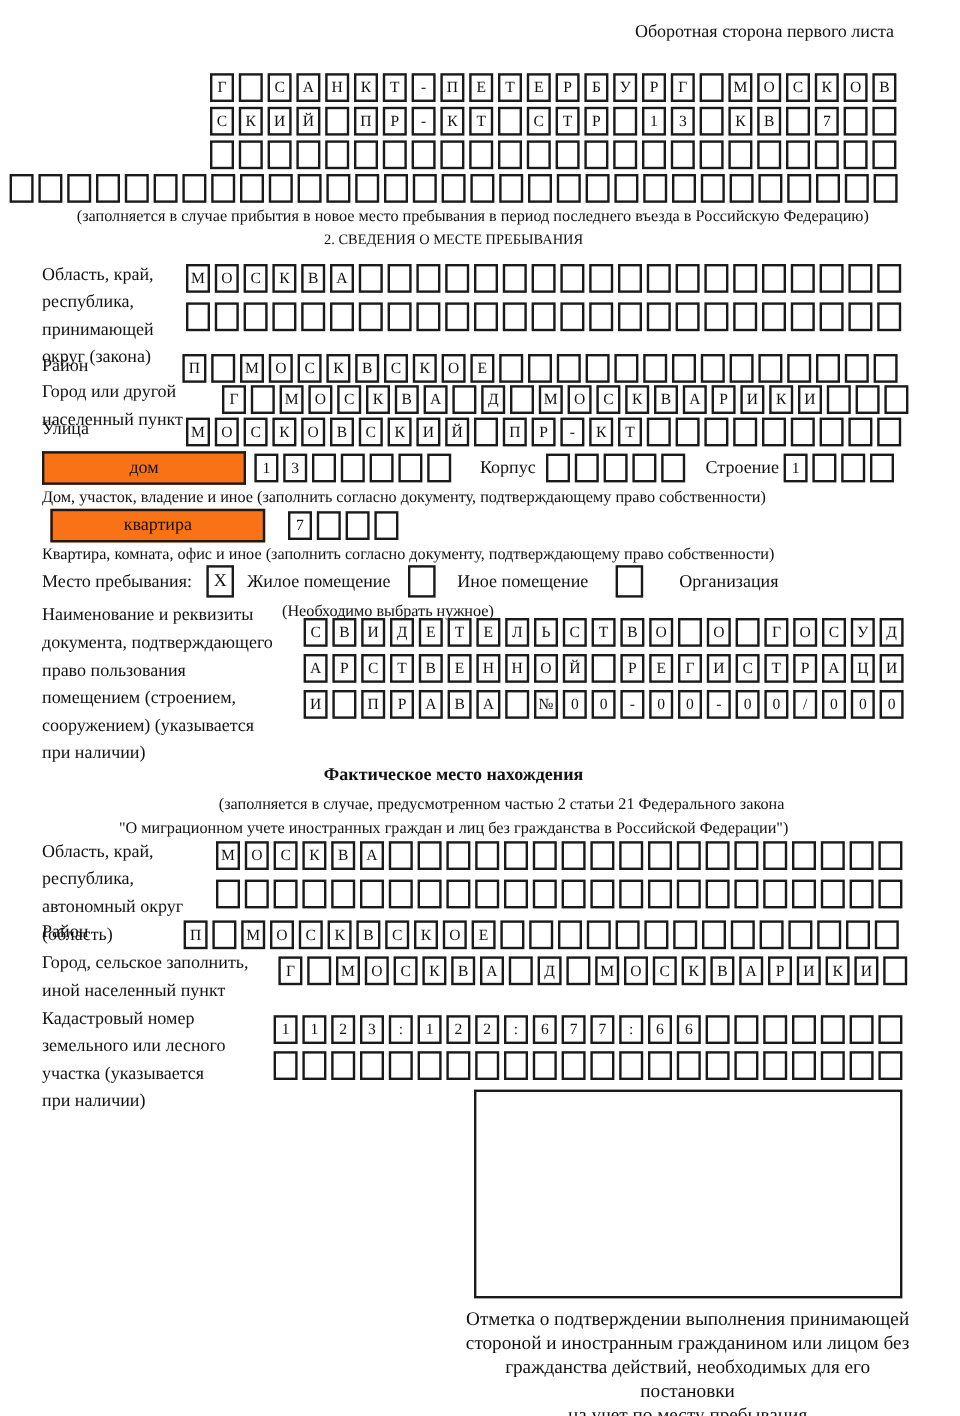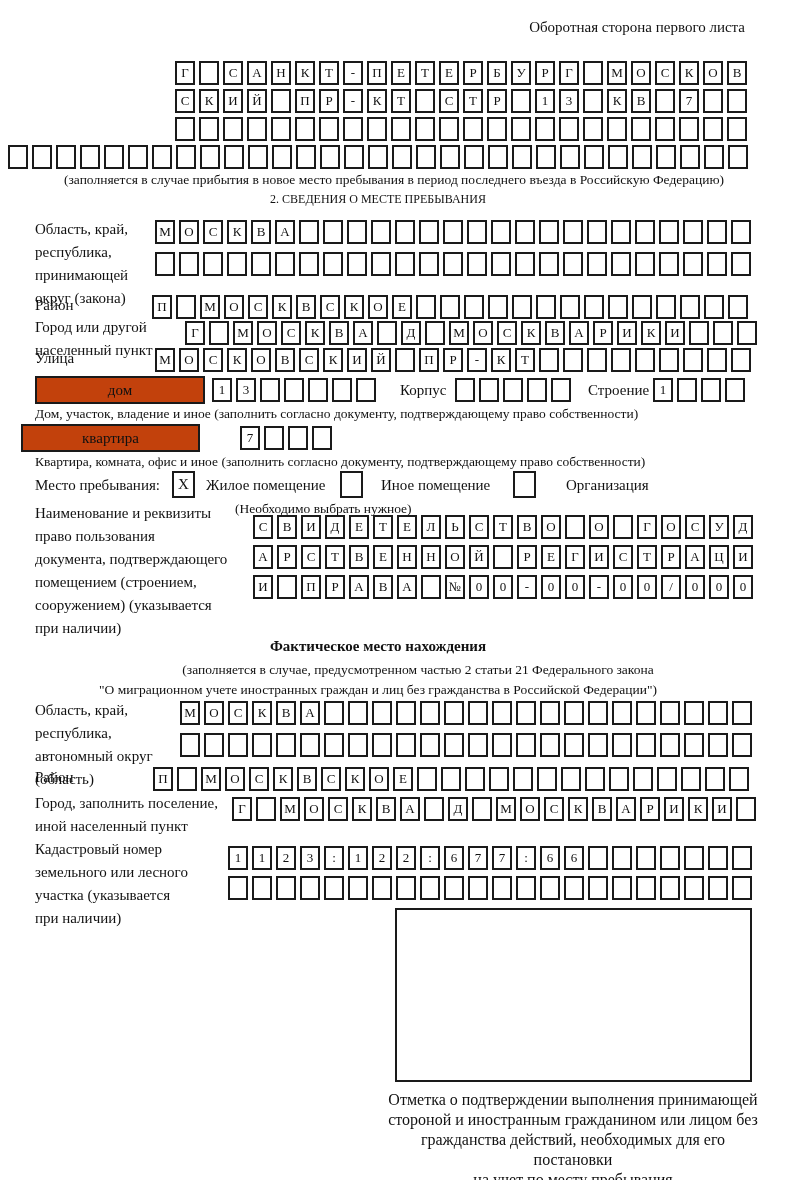--- a/index.html
+++ b/index.html
@@ -13,21 +13,21 @@
   .cells{display:flex;gap:4px;position:absolute;}
   .cell{
     box-sizing:border-box;width:20px;height:24px;border:2px solid #1a1a1a;
     display:flex;align-items:center;justify-content:center;
     font-size:13px;font-family:"Liberation Serif","DejaVu Serif",serif;
     background:#fff;flex:0 0 auto;
   }
   .widebox{
     box-sizing:border-box;border:2px solid #1a1a1a;height:28px;
     display:flex;align-items:center;justify-content:center;
-    font-size:15px;background:#c2410c;
+    font-size:15px;background:#f97316;
   }
   .chk{
     box-sizing:border-box;width:23px;height:27px;border:2px solid #1a1a1a;
     display:flex;align-items:center;justify-content:center;font-size:15px;background:#fff;
   }
   .caption{font-size:13.5px;white-space:nowrap;}
   .center{text-align:center;}
   .hdr{font-size:12px;font-weight:normal;white-space:nowrap;}
   .subhdr{font-size:15px;font-weight:bold;white-space:nowrap;}
   .stamp-box{box-sizing:border-box;border:2px solid #1a1a1a;background:#fff;}
@@ -325,42 +325,42 @@
     </div>
   <div class="abs lbl" style="left:588px;top:379px;">Строение</div>
   <div class="cells" style="left:653px;top:378px;">
       <span class="cell">1</span>
       <span class="cell"></span>
       <span class="cell"></span>
       <span class="cell"></span>
     </div>
   <div class="abs caption" style="left:35px;top:406px;">Дом, участок, владение и иное (заполнить согласно документу, подтверждающему право собственности)</div>
 
-  <div class="abs widebox" style="left:21px;top:424px;width:179px;">квартира</div>
+  <div class="abs widebox" style="left:42px;top:424px;width:179px;">квартира</div>
   <div class="cells" style="left:240px;top:426px;">
       <span class="cell">7</span>
       <span class="cell"></span>
       <span class="cell"></span>
       <span class="cell"></span>
     </div>
   <div class="abs caption" style="left:35px;top:454px;">Квартира, комната, офис и иное (заполнить согласно документу, подтверждающему право собственности)</div>
 
   <div class="abs lbl" style="left:35px;top:474px;">Место пребывания:</div>
   <div class="abs chk" style="left:172px;top:471px;">X</div>
   <div class="abs lbl" style="left:206px;top:474px;">Жилое помещение</div>
   <div class="abs chk" style="left:340px;top:471px;"></div>
   <div class="abs lbl" style="left:381px;top:474px;">Иное помещение</div>
   <div class="abs chk" style="left:513px;top:471px;"></div>
   <div class="abs lbl" style="left:566px;top:474px;">Организация</div>
   <div class="abs caption" style="left:235px;top:501px;">(Необходимо выбрать нужное)</div>
 
   <div class="abs lbl" style="left:35px;top:502px;">
     <div>Наименование и реквизиты</div>
+    <div>документа, подтверждающего</div>
     <div>право пользования</div>
-    <div>документа, подтверждающего</div>
     <div>помещением (строением,</div>
     <div>сооружением) (указывается</div>
     <div>при наличии)</div>
   </div>
   <div class="cells" style="left:253px;top:515px;">
       <span class="cell">С</span>
       <span class="cell">В</span>
       <span class="cell">И</span>
       <span class="cell">Д</span>
       <span class="cell">Е</span>
@@ -514,21 +514,21 @@
       <span class="cell"></span>
       <span class="cell"></span>
       <span class="cell"></span>
       <span class="cell"></span>
       <span class="cell"></span>
       <span class="cell"></span>
       <span class="cell"></span>
     </div>
 
   <div class="abs lbl" style="left:35px;top:792px;">
-    <div>Город, заполнить поселение,</div>
+    <div>Город, сельское заполнить,</div>
     <div>иной населенный пункт</div>
   </div>
   <div class="cells" style="left:232px;top:797px;">
       <span class="cell">Г</span>
       <span class="cell"></span>
       <span class="cell">М</span>
       <span class="cell">О</span>
       <span class="cell">С</span>
       <span class="cell">К</span>
       <span class="cell">В</span>

